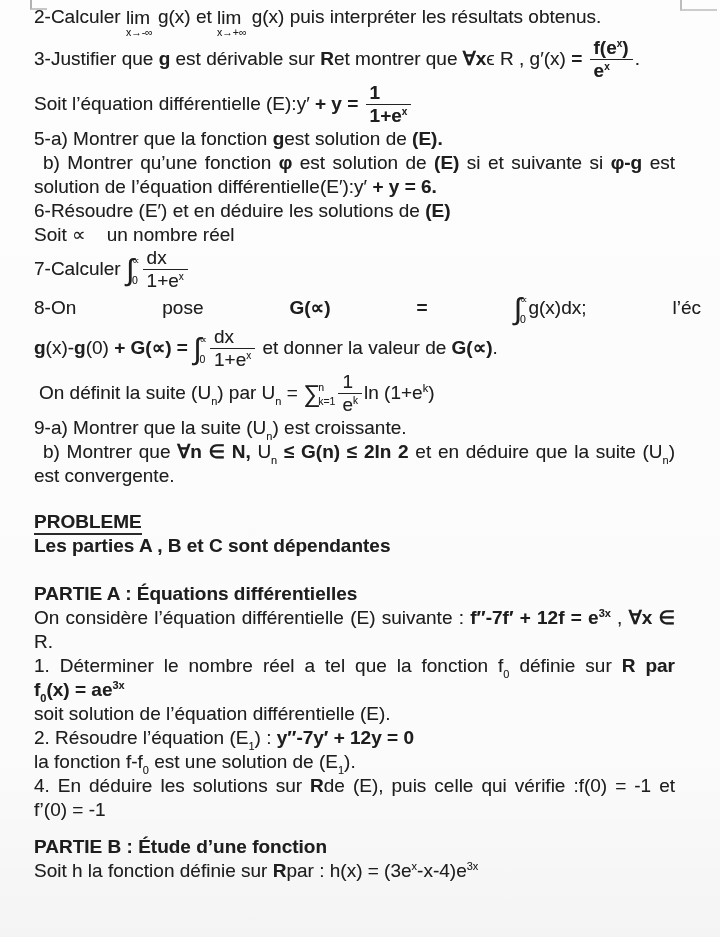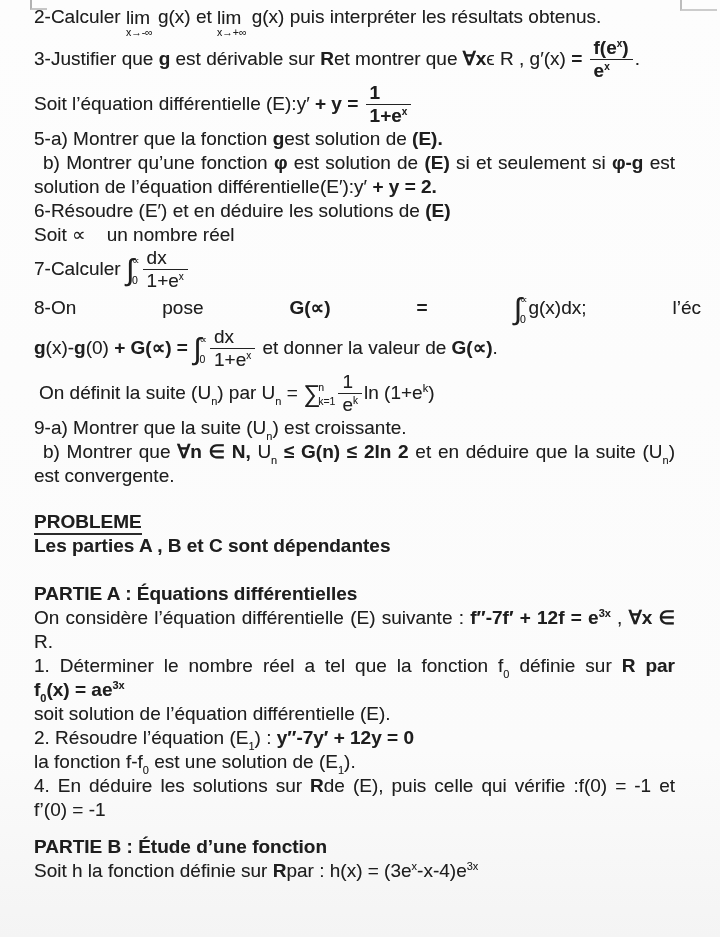--- a/index.html
+++ b/index.html
@@ -43,22 +43,22 @@
 <body>
 
 <div class="mark" id="mark-tl"></div>
 <div class="mark" id="mark-tr"></div>
 
 <div id="doc">
     <div class="line"><span class="">2-Calculer </span><span class="lim"><span class="limword">lim</span><span class="under">x→-∞</span></span><span class=""> g(x) et </span><span class="lim"><span class="limword">lim</span><span class="under">x→+∞</span></span><span class=""> g(x) puis interpréter les résultats obtenus.</span></div>
     <div class="line"><span class="">3-Justifier que </span><span class=" b">g</span><span class=""> est dérivable sur </span><span class=" b">R</span><span class="">et montrer que </span><span class=" b">∀x</span><span class="">ϵ R , g′(x) </span><span class=" b">=</span><span class=""> </span><span class="frac b"><span class="num"><span class="">f(e</span><span class="sup">x</span><span class="">)</span></span><span class="den"><span class="">e</span><span class="sup">x</span></span></span><span class="">.</span></div>
     <div class="line"><span class="">Soit l’équation différentielle (E):y′ </span><span class=" b">+ y =</span><span class=""> </span><span class="frac b"><span class="num"><span class="">1</span></span><span class="den"><span class="">1+e</span><span class="sup">x</span></span></span></div>
     <div class="line"><span class="">5-a) Montrer que la fonction </span><span class=" b">g</span><span class="">est solution de </span><span class=" b">(E).</span></div>
-    <div class="line jl" style="padding-left: 9px;"><span class="">b) Montrer qu’une fonction </span><span class=" b">φ</span><span class=""> est solution de </span><span class=" b">(E)</span><span class=""> si et seulement si </span><span class=" b">φ-g</span><span class=""> est</span></div>
-    <div class="line"><span class="">solution de l’équation différentielle(E′):y′ </span><span class=" b">+ y = 2.</span></div>
+    <div class="line jl" style="padding-left: 9px;"><span class="">b) Montrer qu’une fonction </span><span class=" b">φ</span><span class=""> est solution de </span><span class=" b">(E)</span><span class=""> si et suivante si </span><span class=" b">φ-g</span><span class=""> est</span></div>
+    <div class="line"><span class="">solution de l’équation différentielle(E′):y′ </span><span class=" b">+ y = 6.</span></div>
     <div class="line"><span class="">6-Résoudre (E′) et en déduire les solutions de </span><span class=" b">(E)</span></div>
     <div class="line"><span class="">Soit ∝&nbsp;&nbsp;&nbsp; un nombre réel</span></div>
     <div class="line"><span class="">7-Calculer </span><span class="bigop">
         <span class="glyph">∫</span>
         <span class="bounds">
           <span class="bsup">∝</span>
           <span class="bsub">0</span>
         </span>
       </span><span class="frac"><span class="num"><span class="">dx</span></span><span class="den"><span class="">1+e</span><span class="sup">x</span></span></span></div>
     <div class="line jl edge"><span class="">8-On</span><span class=""> </span><span class="">pose</span><span class=""> </span><span class=" b">G(∝)&nbsp;=</span><span class=""> </span><span class="bigop">

